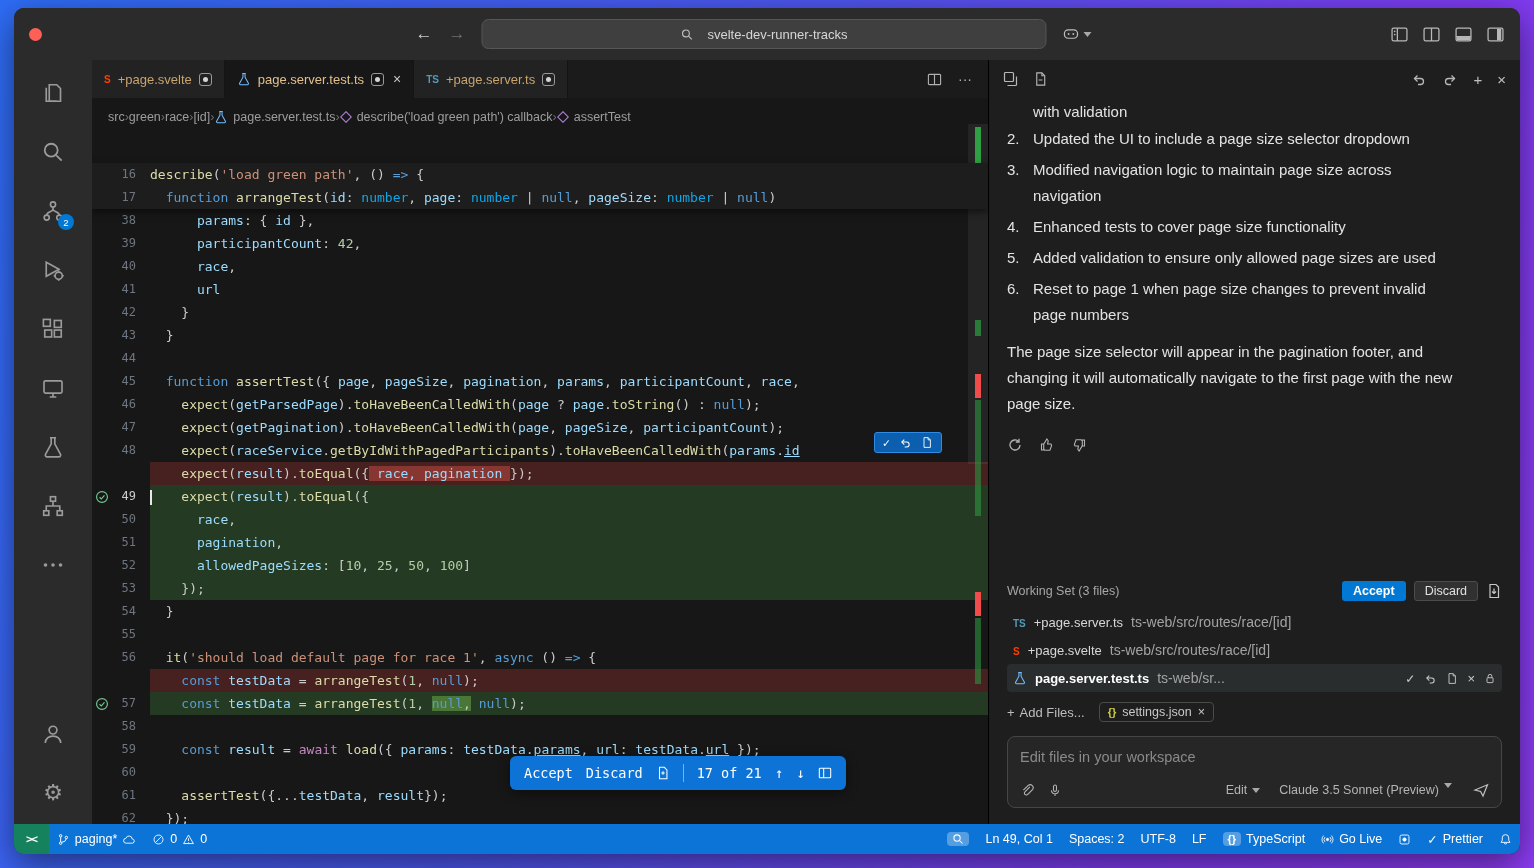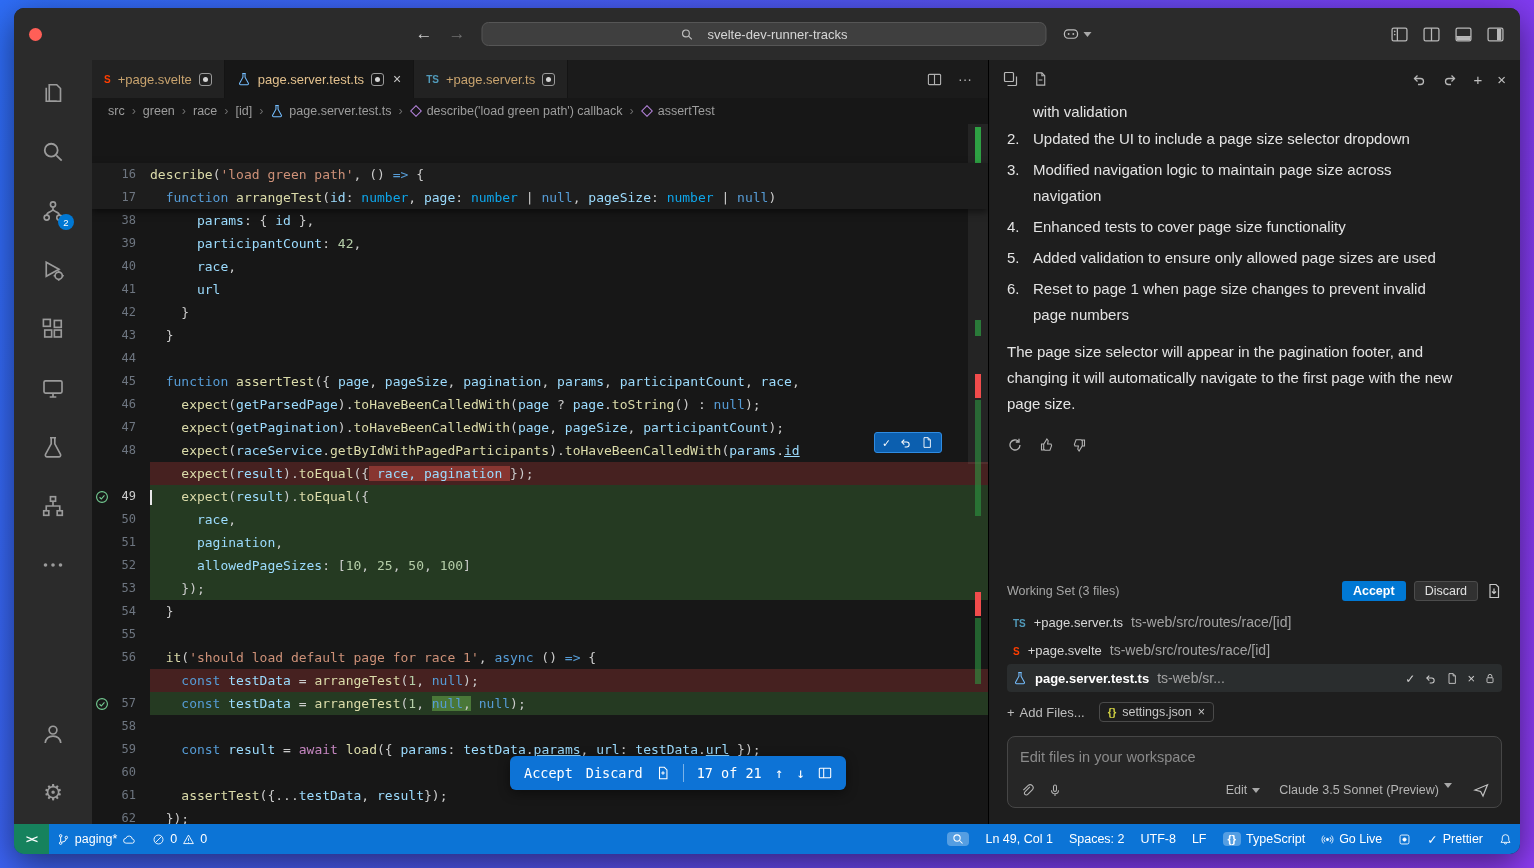--- a/index.html
+++ b/index.html
@@ -10,21 +10,21 @@
     background:#1f1f1f; border-radius:10px; overflow:hidden; display:flex; flex-direction:column;
     box-shadow:0 10px 34px rgba(0,0,0,.5); }
 
   
   .titlebar { height:52px; flex:0 0 auto; background:#2b2b2b; display:flex; align-items:center; position:relative; }
   .dot-close { width:13px; height:13px; border-radius:50%; background:#ff5f57; margin-left:15px; }
   .tb-center { position:absolute; left:50%; top:0; height:100%; transform:translateX(-52%);
     display:flex; align-items:center; gap:16px; }
   .nav-arrow { font-size:17px; color:#cccccc; }
   .nav-arrow.dim { color:#6f6f6f; }
-  .search-box { width:565px; height:24px; background:#3f3f3f; border:1px solid #565656; border-radius:7px;
+  .search-box { width:565px; height:30px; background:#3f3f3f; border:1px solid #565656; border-radius:7px;
     display:flex; align-items:center; justify-content:center; gap:14px; color:#d6d6d6; font-size:13px; }
   .copilot-btn { display:flex; align-items:center; gap:4px; color:#bdbdbd; }
   .tb-right { margin-left:auto; display:flex; align-items:center; gap:15px; padding-right:16px; color:#b8b8b8; }
   .caret-dn { width:0; height:0; border-left:4px solid transparent; border-right:4px solid transparent; border-top:5px solid #a8a8a8; }
 
   
   .main { flex:1; min-height:0; display:flex; }
 
   .activitybar { width:78px; flex:0 0 auto; background:#2b2b2b; display:flex; flex-direction:column;
     align-items:center; padding:10px 0 8px; gap:13px; }
@@ -42,21 +42,21 @@
   .tab.active { background:#171717; color:#e2c08d; }
   .tab .close-x { color:#c8c8c8; font-size:14px; margin-left:2px; }
   .mod-badge { width:13px; height:13px; border:1px solid #9a9a9a; border-radius:3px;
     display:flex; align-items:center; justify-content:center; }
   .mod-badge::after { content:""; width:5px; height:5px; border-radius:50%; background:#d4d4d4; }
   .ftic { font-weight:700; font-size:10px; font-family:"Liberation Sans",sans-serif; }
   .ftic.ts { color:#519aba; } .ftic.sv { color:#ff3e00; }
   .tab-actions { margin-left:auto; display:flex; align-items:center; gap:16px; padding:0 16px; color:#b0b0b0; }
   .more-glyph { letter-spacing:0px; font-size:14px; }
 
-  .breadcrumb { height:26px; flex:0 0 auto; display:flex; align-items:center; gap:7px;
+  .breadcrumb { height:26px; flex:0 0 auto; display:flex; align-items:flex-end; 
     padding:0 16px; color:#9d9d9d; font-size:12.5px; background:#171717; white-space:nowrap; overflow:hidden; }
   .bc-sep { color:#6f6f6f; }
   .bc-item { display:flex; align-items:center; gap:5px; }
   .bc-ic { display:inline-flex; }
 
   
   .code-area { flex:1; min-height:0; position:relative; overflow:hidden;
     font-family:"DejaVu Sans Mono","Liberation Mono",monospace; font-size:13px; background:#171717; }
   .sticky { position:relative; z-index:5; background:#1d1d1d; box-shadow:0 3px 7px rgba(0,0,0,.5);margin-top:39px; }
   .code-row { display:flex; height:23px; }

